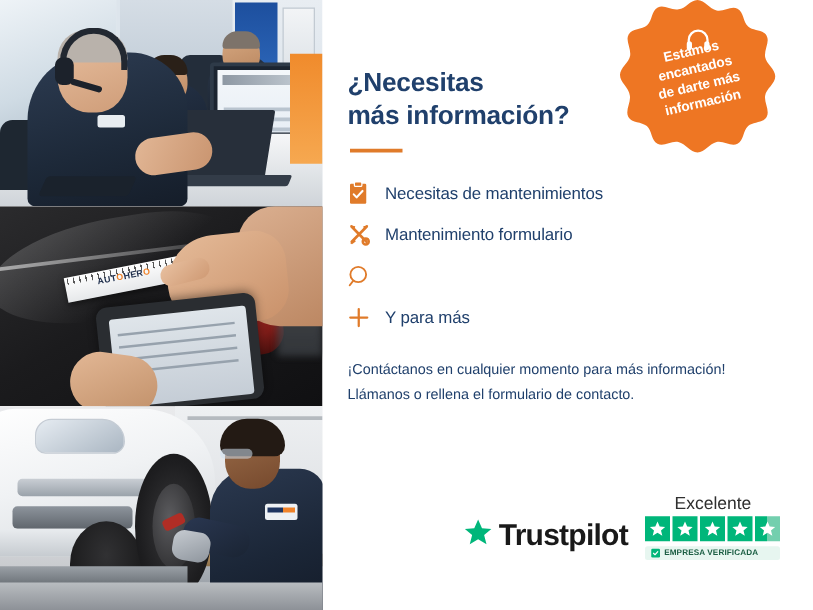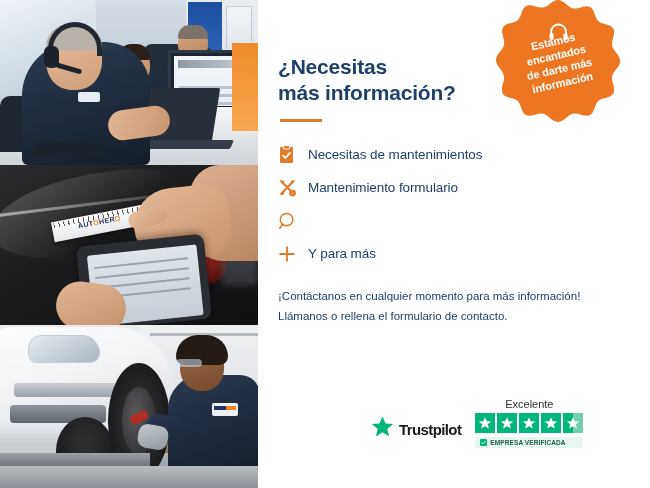--- a/index.html
+++ b/index.html
@@ -477,28 +477,28 @@
     align-items: flex-end;
     gap: 14px;
   }
   .tp-logo {
     display: flex;
     align-items: center;
     gap: 4px;
     margin-bottom: 5px;
   }
   .tp-word {
-    font-size: 15px;
+    font-size: 24px;
     font-weight: bold;
     color: #191919;
     letter-spacing: -.6px;
   }
   .tp-right { text-align: left; }
   .tp-excelente {
-    font-size: 11px;
+    font-size: 14px;
     color: #2f2f2f;
     margin-bottom: 3px;
     text-align: center;
   }
   .tp-stars { display: flex; gap: 2px; }
   .tp-star {
     width: 20px; height: 20px;
     background: #00b67a;
     display: flex; align-items: center; justify-content: center;
   }

